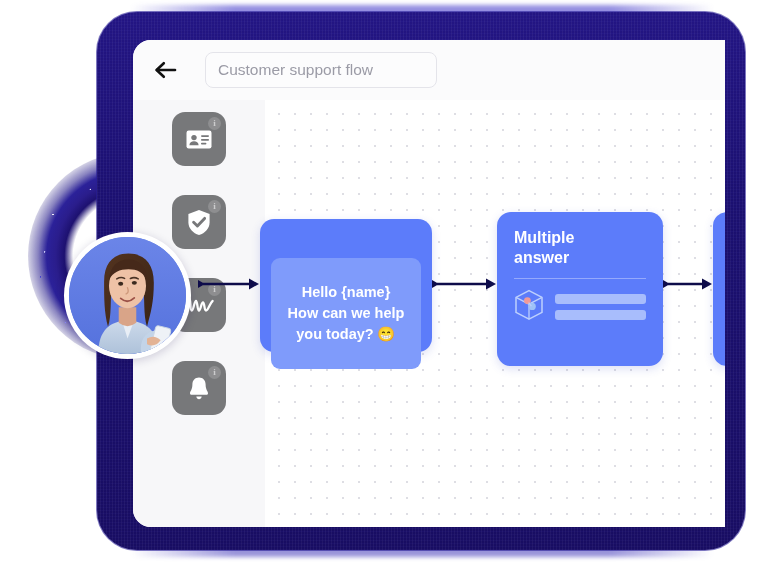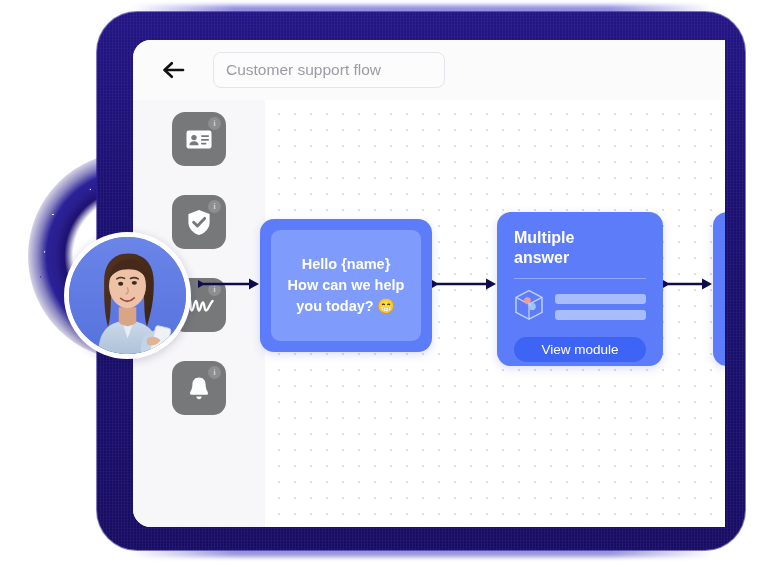--- a/index.html
+++ b/index.html
@@ -105,21 +105,21 @@
     overflow: hidden;
     z-index: 20;
   }
 
   
   #app-header {
     height: 60px;
     background: #fbfbfc;
     display: flex;
     align-items: center;
-    padding-left: 24px;
+    padding-left: 16px;
     box-sizing: border-box;
   }
   #back-button {
     width: 34px; height: 34px;
     display: flex; align-items: center; justify-content: center;
     cursor: pointer;
     background: transparent;
     border: none;
     padding: 0;
   }
@@ -215,20 +215,21 @@
     align-items: center;
     justify-content: center;
     text-align: center;
     color: #ffffff;
     font-size: 14.5px;
     font-weight: bold;
     line-height: 1.46;
     padding: 0 8px;
     box-sizing: border-box;
     white-space: pre-line;
+    margin-top: 28px;
   }
 
   #node-multiple {
     left: 232px;
     top: 112px;
     width: 166px;
     height: 154px;
     padding: 16px 17px 0 17px;
   }
   #multiple-title {
@@ -425,21 +426,20 @@
               <circle cx="13.4" cy="11.6" r="3.4" fill="#f09a9a"></circle>
               <circle cx="18.2" cy="17.4" r="3.6" fill="#9fc2f7"></circle>
               <line x1="14.6" y1="13.6" x2="17.4" y2="17.2" stroke="#bdd0fd" stroke-width="1.2"></line>
             </svg>
           </span>
           <div id="multiple-bars">
             <div class="ph-bar"></div>
             <div class="ph-bar"></div>
           </div>
         </div>
-        <button id="view-module-button">View module</button>
       </div>
 
       <div class="connector" id="connector-3">
         <svg width="50" height="14" viewBox="0 0 50 14">
           <path d="M0 3 L7 7 L0 11 Z" fill="#0e0c4a"></path>
           <line x1="5" y1="7" x2="40" y2="7" stroke="#0e0c4a" stroke-width="2.6"></line>
           <path d="M39 1.6 L49 7 L39 12.4 Z" fill="#0e0c4a"></path>
         </svg>
       </div>
 

